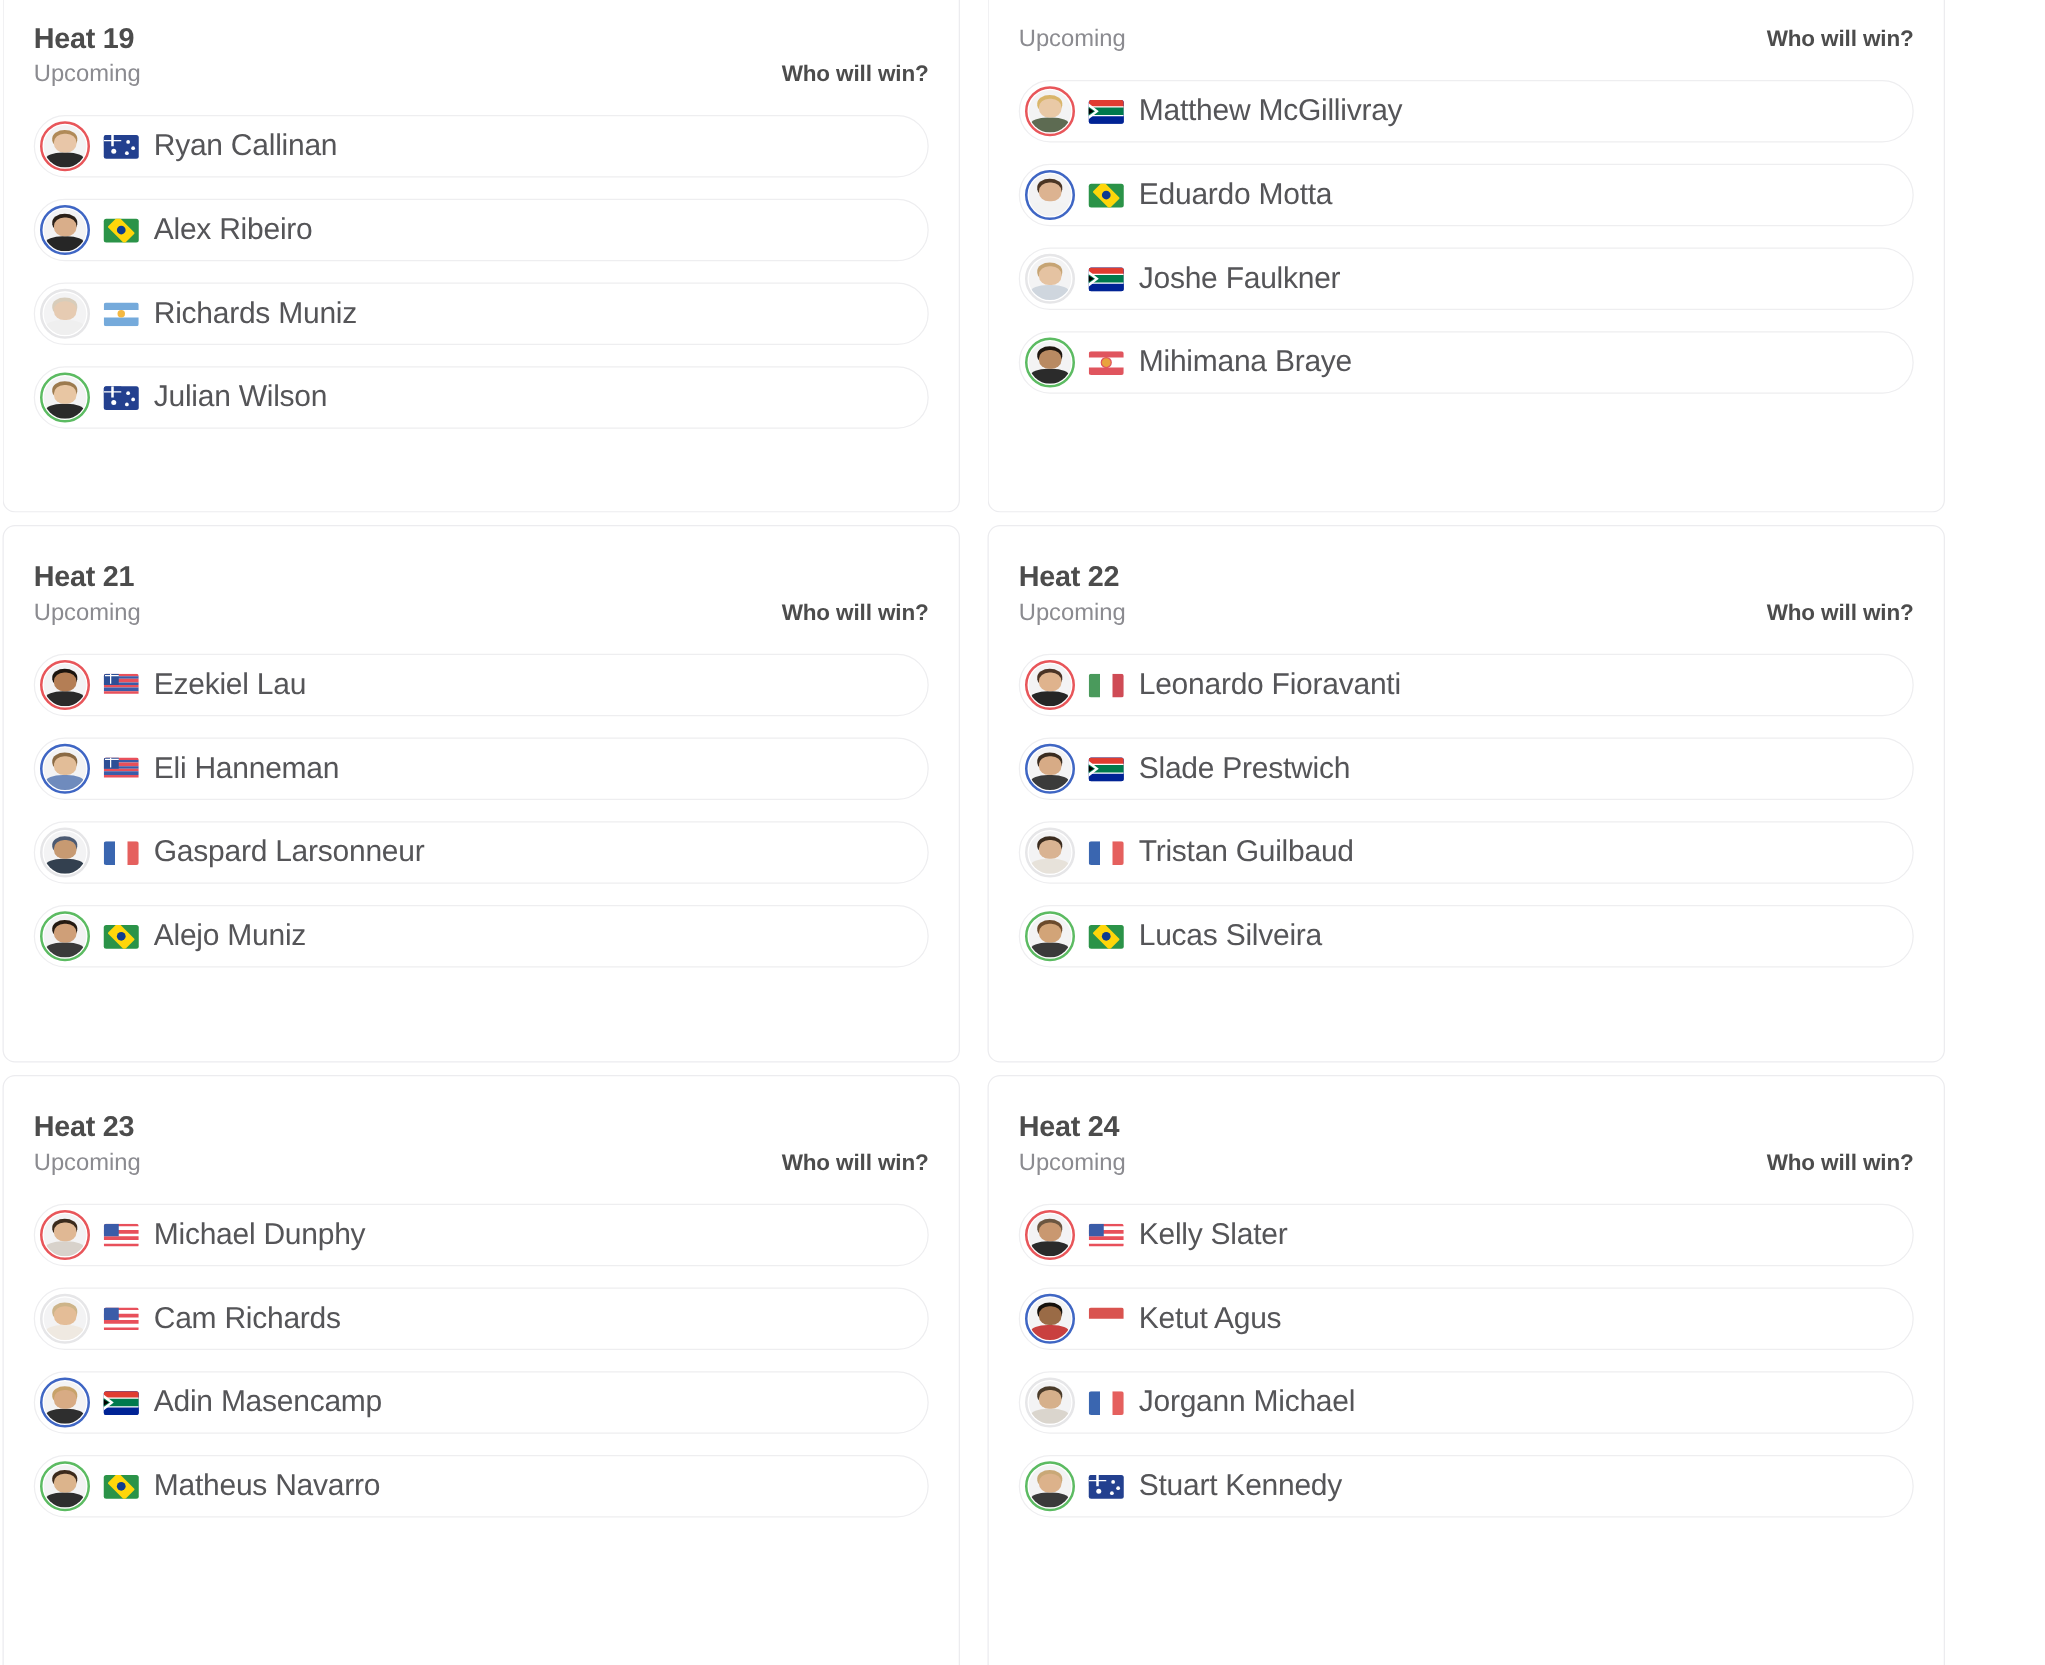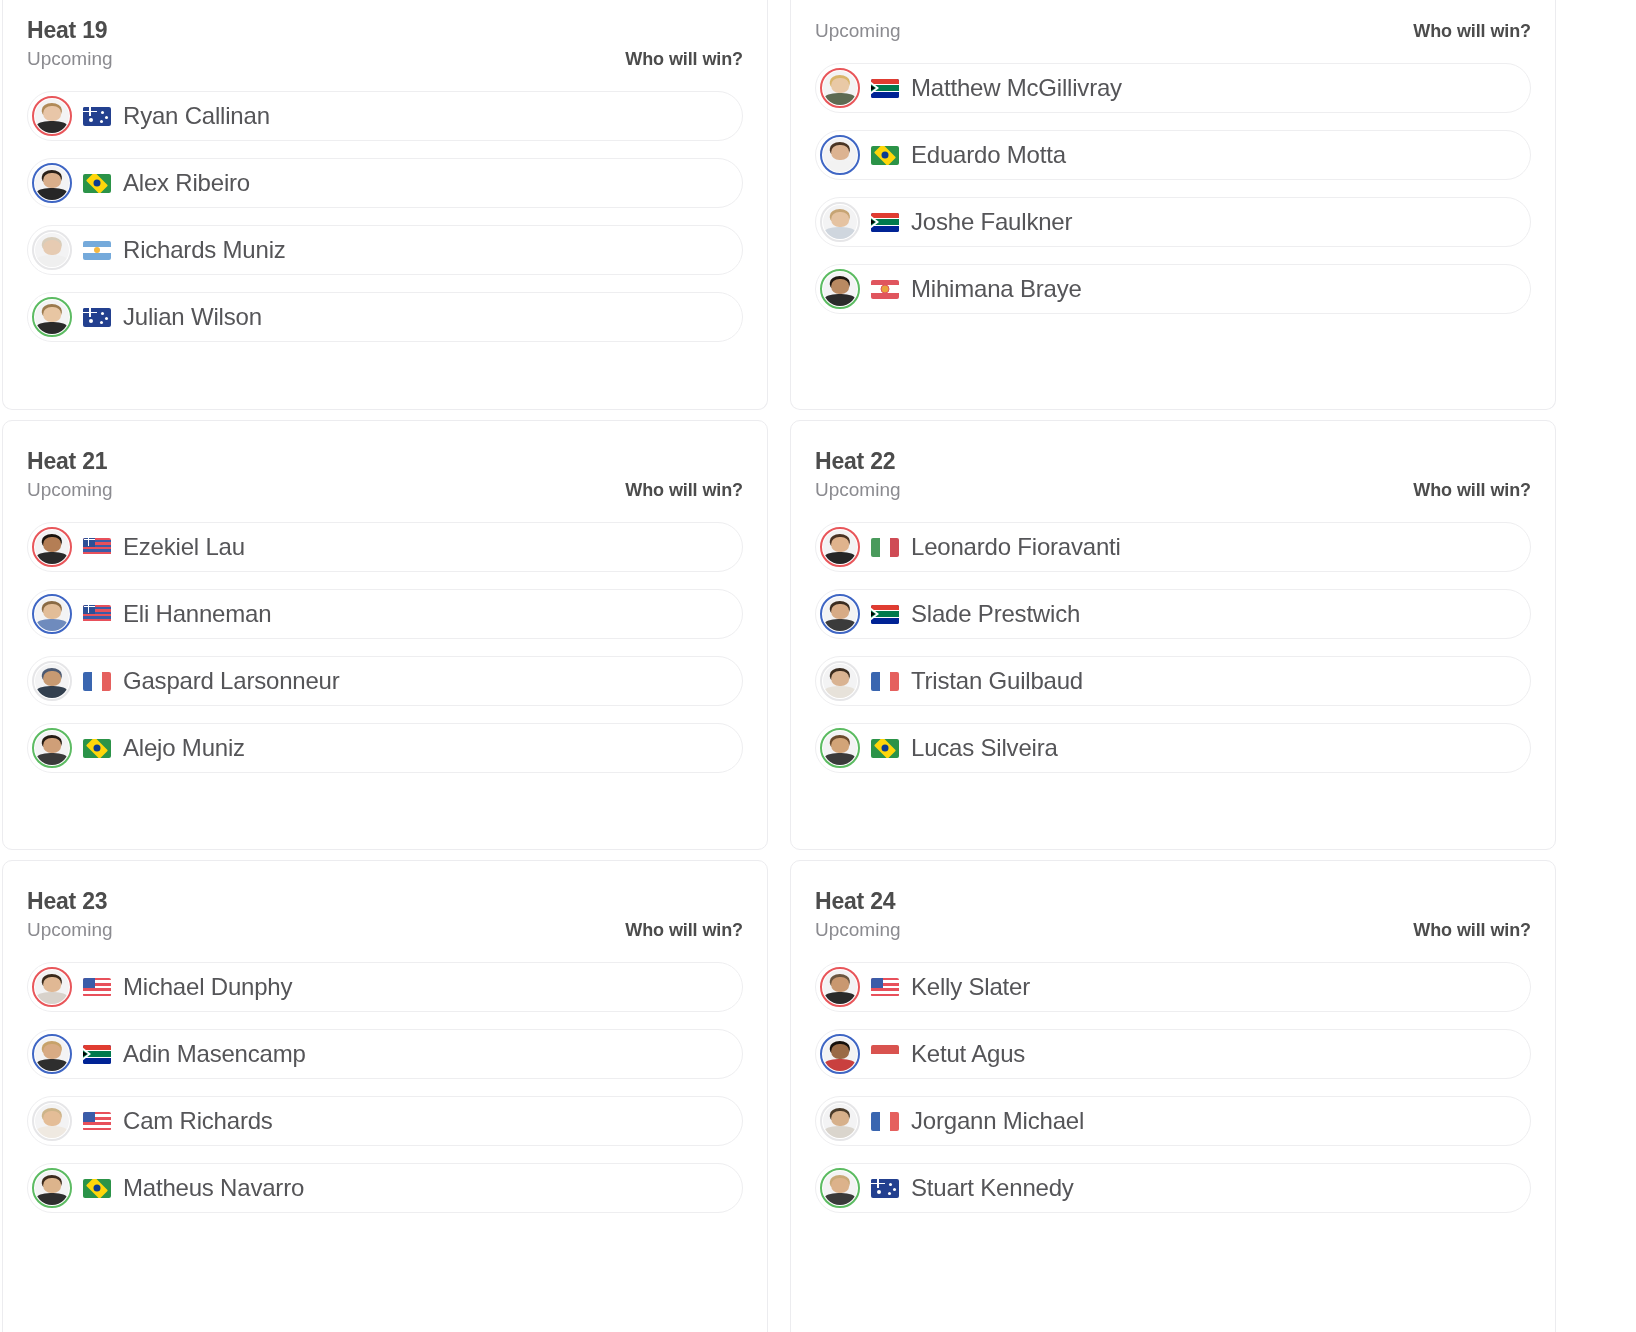--- a/index.html
+++ b/index.html
@@ -570,56 +570,56 @@
           <div class="flag f-usa" title="United States">
             <i class="s1"></i>
             <i class="s2"></i>
             <i class="s3"></i>
             <i class="s4"></i>
             <i class="canton"></i>
           </div>
           <div class="surfer-name">Michael Dunphy</div>
         </div>
         <div class="surfer-row">
+          <div class="avatar-ring jersey-white">
+            <div class="avatar-face">
+              <span class="body" style="background: rgb(239, 233, 225);"></span>
+              <span class="hair" style="background: rgb(205, 180, 137);"></span>
+              <span class="skin" style="background: rgb(228, 189, 151);"></span>
+            </div>
+          </div>
+          <div class="flag f-usa" title="United States">
+            <i class="s1"></i>
+            <i class="s2"></i>
+            <i class="s3"></i>
+            <i class="s4"></i>
+            <i class="canton"></i>
+          </div>
+          <div class="surfer-name">Cam Richards</div>
+        </div>
+        <div class="surfer-row">
           <div class="avatar-ring jersey-blue">
             <div class="avatar-face">
               <span class="body" style="background: rgb(46, 46, 46);"></span>
               <span class="hair" style="background: rgb(199, 162, 106);"></span>
               <span class="skin" style="background: rgb(216, 171, 132);"></span>
             </div>
           </div>
           <div class="flag f-rsa" title="South Africa">
             <i class="rtop"></i>
             <i class="rbot"></i>
             <i class="wband"></i>
             <i class="gband"></i>
             <i class="wedge-w"></i>
             <i class="wedge-g"></i>
             <i class="wedge-k"></i>
           </div>
           <div class="surfer-name">Adin Masencamp</div>
         </div>
         <div class="surfer-row">
-          <div class="avatar-ring jersey-white">
-            <div class="avatar-face">
-              <span class="body" style="background: rgb(239, 233, 225);"></span>
-              <span class="hair" style="background: rgb(205, 180, 137);"></span>
-              <span class="skin" style="background: rgb(228, 189, 151);"></span>
-            </div>
-          </div>
-          <div class="flag f-usa" title="United States">
-            <i class="s1"></i>
-            <i class="s2"></i>
-            <i class="s3"></i>
-            <i class="s4"></i>
-            <i class="canton"></i>
-          </div>
-          <div class="surfer-name">Cam Richards</div>
-        </div>
-        <div class="surfer-row">
           <div class="avatar-ring jersey-green">
             <div class="avatar-face">
               <span class="body" style="background: rgb(46, 46, 46);"></span>
               <span class="hair" style="background: rgb(60, 42, 28);"></span>
               <span class="skin" style="background: rgb(220, 180, 140);"></span>
             </div>
           </div>
           <div class="flag f-bra" title="Brazil">
             <i class="rhomb"></i>
             <i class="globe"></i>

